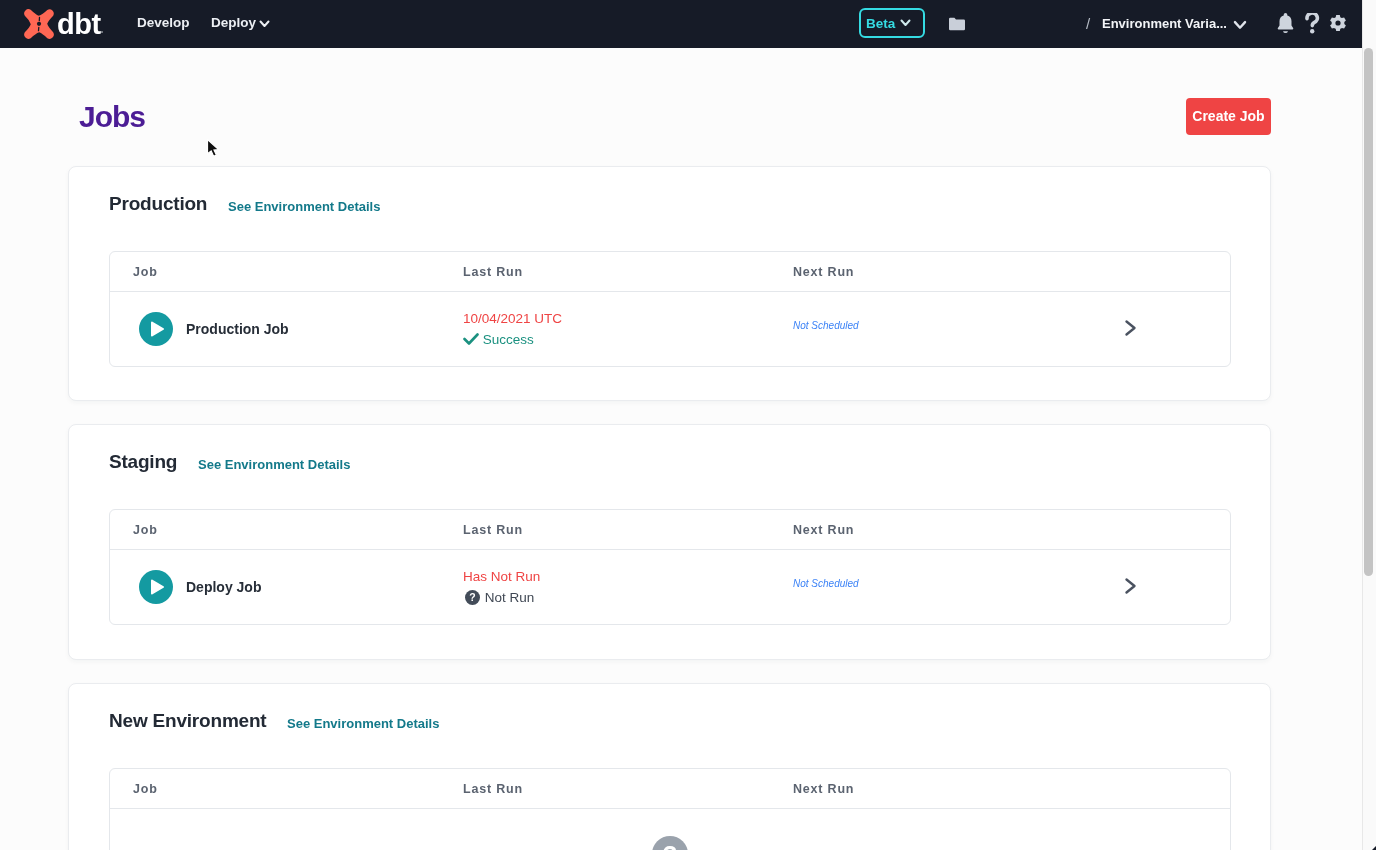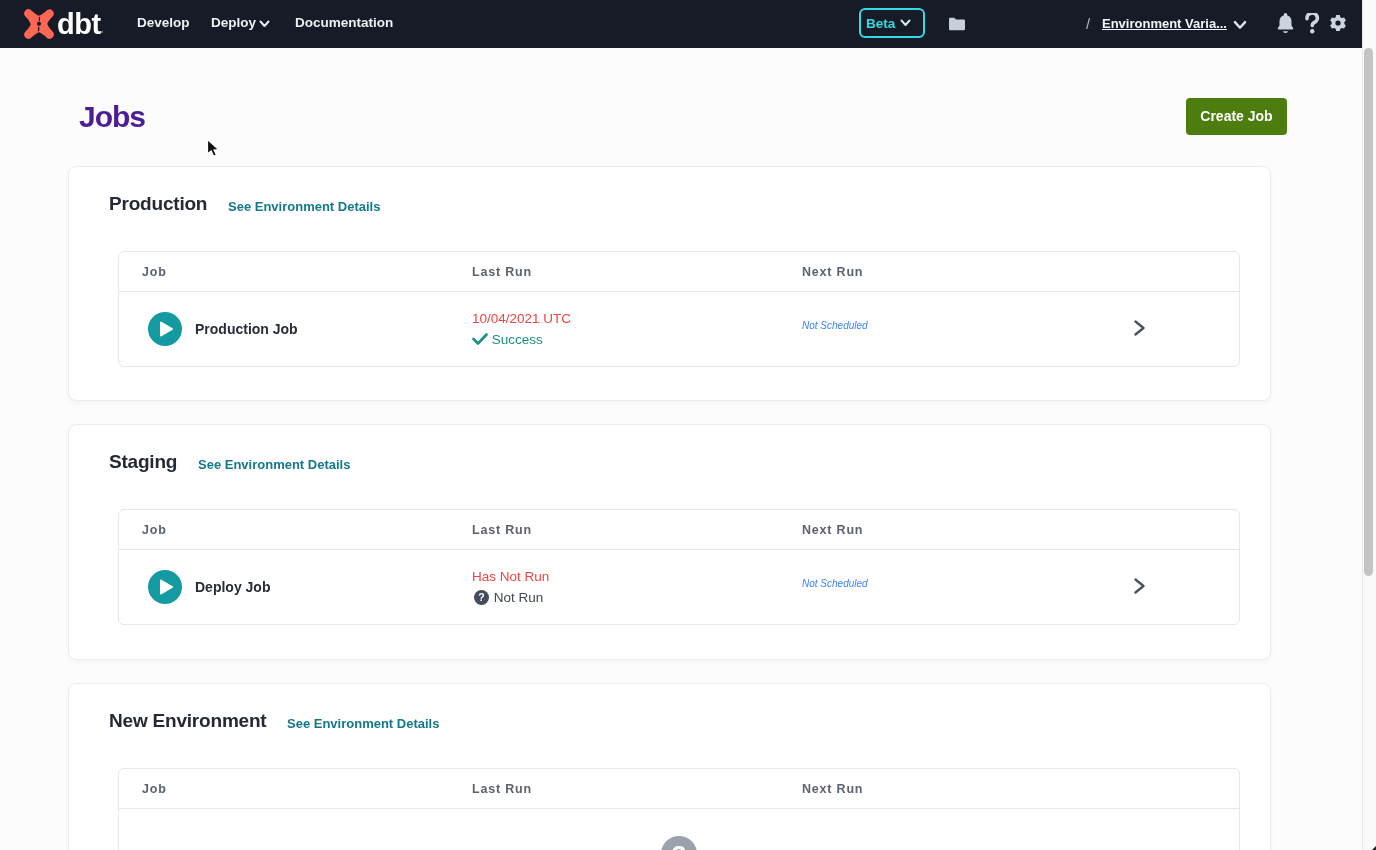--- a/index.html
+++ b/index.html
@@ -13,27 +13,27 @@
   .navlink { position:absolute; top:0; height:48px; line-height:46px; color:#eceff3; font-size:13.5px; font-weight:bold; }
   .nav-chev { position:absolute; top:20px; }
   .beta { position:absolute; left:859px; top:8px; width:66px; height:30px; border:2px solid #35dbe2; border-radius:6px; color:#35dbe2; font-size:13.5px; font-weight:bold; display:flex; align-items:center; padding-left:5px; }
   .crumb { position:absolute; top:0; height:48px; line-height:48px; color:#f2f4f7; font-size:13px; font-weight:bold; }
   .crumb-sep { position:absolute; top:0; height:48px; line-height:48px; color:#b6bcc6; font-size:15px; }
   .navicon { position:absolute; }
 
   
   .page { position:absolute; left:0; top:48px; width:1362px; height:802px; background:#fcfcfc; }
   h1.jobs { position:absolute; left:79px; top:52px; font-size:30px; color:#4c1d95; letter-spacing:-1px; }
-  .createjob { position:absolute; left:1186px; top:50px; width:101px; height:37px; background:#4d7c0f; border-radius:4px; color:#ffffff; font-size:14px; font-weight:bold; text-align:center; line-height:37px; }
+  .createjob { position:absolute; left:1186px; top:50px; width:85px; height:37px; background:#ef4444; border-radius:4px; color:#ffffff; font-size:14px; font-weight:bold; text-align:center; line-height:37px; }
 
   .card { position:absolute; left:68px; width:1203px; background:#ffffff; border:1px solid #eaecef; border-radius:8px; box-shadow:0 2px 5px rgba(30,40,60,0.04);padding-left:28px; }
   .card h2 { position:absolute; left:40px; top:26px; font-size:19px; color:#232a35; letter-spacing:-0.2px; }
   .card .envlink { position:absolute; top:32px; font-size:13px; font-weight:bold; color:#13798a; }
 
-  .tbl { position:absolute; left:40px; top:84px; width:1122px; border:1px solid #e4e7eb; border-radius:6px; background:#fff;margin-left:9px; }
+  .tbl { position:absolute; left:40px; top:84px; width:1122px; border:1px solid #e4e7eb; border-radius:6px; background:#fff; }
   .thead { height:40px; border-bottom:1px solid #e4e7eb; position:relative; }
   .th { position:absolute; top:0; height:40px; line-height:40px; font-size:12.5px; font-weight:bold; color:#5b6370; letter-spacing:0.8px; }
   .th1 { left:23px; } .th2 { left:353px; } .th3 { left:683px; }
   .trow { height:74px; position:relative; }
   .play { position:absolute; left:29px; top:20px; width:34px; height:34px; border-radius:50%; background:#149aa1; }
   .jobname { position:absolute; left:76px; top:29px; font-size:14px; font-weight:bold; color:#272e38; }
   .lr1 { position:absolute; left:353px; top:19px; font-size:13.5px; color:#ef4444; }
   .lr2 { position:absolute; left:353px; top:40px; font-size:13.5px; }
   .nextrun { position:absolute; left:683px; top:28px; font-size:10px; color:#3b82f6;font-style:italic; }
   .rowchev { position:absolute; left:1013px; top:27px; }
@@ -125,31 +125,30 @@
     <path d="M17.5,10.3 L17.3,13.7 M16.5,23.7 L16.8,20.3" stroke="#161b27" stroke-width="1.3" stroke-linecap="round" fill="none"></path>
     <circle cx="17" cy="16.8" r="2.1" fill="#161b27"></circle>
   </svg>
   <div class="logoword">dbt</div>
   <div style="position:absolute;left:101px;top:31px;width:2px;height:2px;background:#8b9099;border-radius:50%;"></div>
   <div class="navlink" style="left:137px;">Develop</div>
   <div class="navlink" style="left:211px;">Deploy</div>
   <svg class="nav-chev" style="left:259px;" width="11" height="8" viewBox="0 0 11 8">
       <path d="M1.5 1.5 L5.5 6 L9.5 1.5" fill="none" stroke="#eceff3" stroke-width="2" stroke-linecap="round" stroke-linejoin="round"></path>
     </svg>
-  <div class="navlink" style="left:295px;">Documentation</div>
 
   <div class="beta">Beta <svg width="11" height="8" viewBox="0 0 11 8" style="margin-left:5px;">
         <path d="M1.5 1.5 L5.5 6 L9.5 1.5" fill="none" stroke="#cfe9ec" stroke-width="2" stroke-linecap="round" stroke-linejoin="round"></path>
       </svg></div>
 
   <svg class="navicon" style="left:949px; top:17px;" width="16" height="14" viewBox="0 0 16 14">
       <path fill="#c9cfd9" d="M0 2 Q0 0.8 1.2 0.8 L5.4 0.8 L7 2.6 L14.8 2.6 Q16 2.6 16 3.8 L16 12 Q16 13.2 14.8 13.2 L1.2 13.2 Q0 13.2 0 12 Z"></path>
     </svg>
   <div class="crumb-sep" style="left:1086px;">/</div>
-  <div class="crumb" style="left:1102px;text-decoration:underline;">Environment Varia...</div>
+  <div class="crumb" style="left:1102px;">Environment Varia...</div>
   <svg class="nav-chev" style="left:1233px;" width="14" height="10" viewBox="0 0 13 9">
       <path d="M1.8 1.8 L6.5 7 L11.2 1.8" fill="none" stroke="#dfe3ea" stroke-width="2.2" stroke-linecap="round" stroke-linejoin="round"></path>
     </svg>
 
   <svg class="navicon" style="left:1277px; top:13px;" width="17" height="21" viewBox="0 0 17 21">
     <path fill="#ced4dd" d="M8.5 0 a1.8 1.8 0 0 1 1.8 1.8 l0 0.7 a6 6 0 0 1 4.2 5.7 l0 4.3 l1.6 2.6 a0.8 0.8 0 0 1 -0.7 1.3 L1.6 16.4 a0.8 0.8 0 0 1 -0.7 -1.3 L2.5 12.5 l0 -4.3 a6 6 0 0 1 4.2 -5.7 l0 -0.7 A1.8 1.8 0 0 1 8.5 0 Z"></path>
     <path fill="#ced4dd" d="M6 18.2 a2.6 2.6 0 0 0 5 0 Z"></path>
   </svg>
   <svg style="position:absolute; left:1304px; top:13px;" width="16" height="21" viewBox="0 0 16 21">
     <path d="M3.0,5.6 A5.2,4.9 0 1 1 10.4,9.4 Q8.3,10.5 8.3,12.6" fill="none" stroke="#ced4dd" stroke-width="3.6" stroke-linecap="round"></path>

